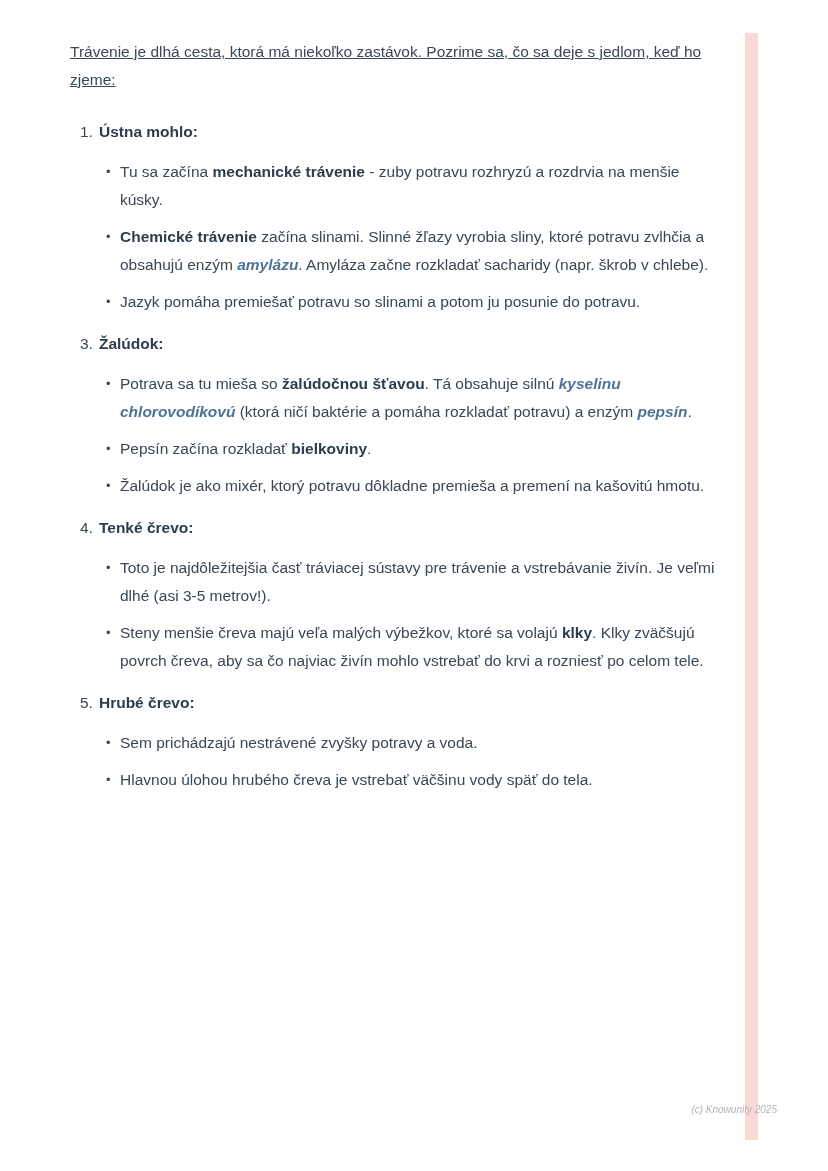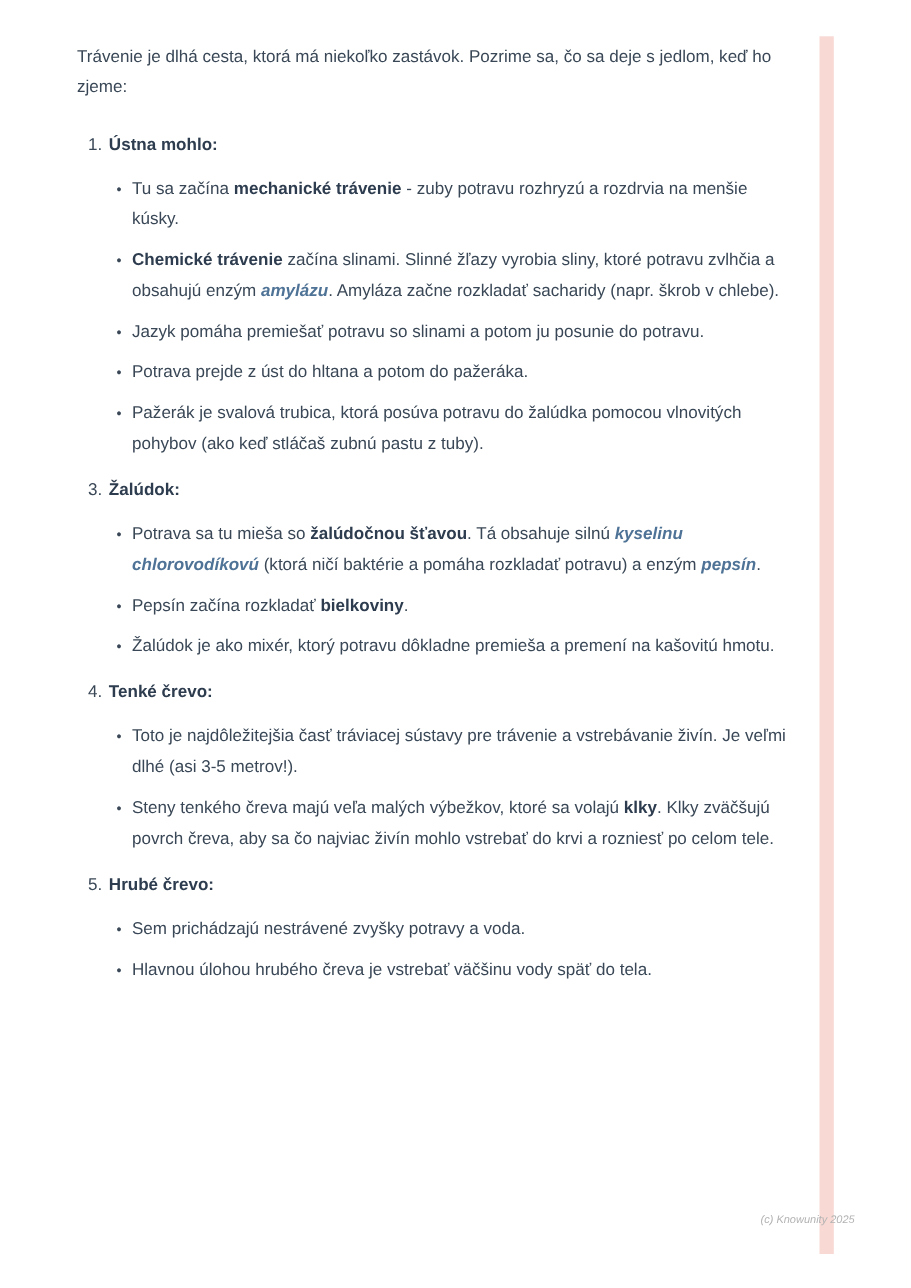--- a/index.html
+++ b/index.html
@@ -35,20 +35,21 @@
     position: absolute;
     top: 38px;
     left: 70px;
     width: 652px;
     font-size: 15.5px;
     line-height: 28px;
   }
   .intro {
     margin-bottom: 24px;
     max-width: 640px;
+    text-decoration: underline;
   }
   .section { margin-bottom: 6px; }
   .section-header {
     margin: 14px 0 12px 10px;
   }
   .section-header .num { margin-right: 6px; }
   .section-header .title { font-weight: 700; color: var(--bold); }
   ul.bullets {
     list-style: none;
     padding-left: 50px;
@@ -88,38 +89,34 @@
     <div id="sections">
         <div class="section">
           <div class="section-header"><span class="num">1.</span><span class="title">Ústna mohlo:</span></div>
           <ul class="bullets">
             <li><span>Tu sa začína </span><span class="seg-b">mechanické trávenie</span><span> - zuby potravu rozhryzú a rozdrvia na menšie kúsky.</span></li>
             <li><span class="seg-b">Chemické trávenie</span><span> začína slinami. Slinné žľazy vyrobia sliny, ktoré potravu zvlhčia a obsahujú enzým </span><span class="seg-i">amylázu</span><span>. Amyláza začne rozkladať sacharidy (napr. škrob v chlebe).</span></li>
             <li><span>Jazyk pomáha premiešať potravu so slinami a potom ju posunie do potravu.</span></li>
           </ul>
         </div>
         <div class="section">
-          <ul class="bullets">
-            <li><span>Potrava prejde z úst do hltana a potom do pažeráka.</span></li>
-            <li><span>Pažerák je svalová trubica, ktorá posúva potravu do žalúdka pomocou vlnovitých pohybov (ako keď stláčaš zubnú pastu z tuby).</span></li>
-          </ul>
         </div>
         <div class="section">
           <div class="section-header"><span class="num">3.</span><span class="title">Žalúdok:</span></div>
           <ul class="bullets">
             <li><span>Potrava sa tu mieša so </span><span class="seg-b">žalúdočnou šťavou</span><span>. Tá obsahuje silnú </span><span class="seg-i">kyselinu chlorovodíkovú</span><span> (ktorá ničí baktérie a pomáha rozkladať potravu) a enzým </span><span class="seg-i">pepsín</span><span>.</span></li>
             <li><span>Pepsín začína rozkladať </span><span class="seg-b">bielkoviny</span><span>.</span></li>
             <li><span>Žalúdok je ako mixér, ktorý potravu dôkladne premieša a premení na kašovitú hmotu.</span></li>
           </ul>
         </div>
         <div class="section">
           <div class="section-header"><span class="num">4.</span><span class="title">Tenké črevo:</span></div>
           <ul class="bullets">
             <li><span>Toto je najdôležitejšia časť tráviacej sústavy pre trávenie a vstrebávanie živín. Je veľmi dlhé (asi 3-5 metrov!).</span></li>
-            <li><span>Steny tenkého čreva majú veľa malých výbežkov, ktoré sa volajú </span><span class="seg-b">klky</span><span>. Klky zväčšujú povrch čreva, aby sa čo najviac živín mohlo vstrebať do krvi a rozniesť po celom tele.</span></li>
+            <li><span>Steny menšie čreva majú veľa malých výbežkov, ktoré sa volajú </span><span class="seg-b">klky</span><span>. Klky zväčšujú povrch čreva, aby sa čo najviac živín mohlo vstrebať do krvi a rozniesť po celom tele.</span></li>
           </ul>
         </div>
         <div class="section">
           <div class="section-header"><span class="num">5.</span><span class="title">Hrubé črevo:</span></div>
           <ul class="bullets">
             <li><span>Sem prichádzajú nestrávené zvyšky potravy a voda.</span></li>
             <li><span>Hlavnou úlohou hrubého čreva je vstrebať väčšinu vody späť do tela.</span></li>
           </ul>
         </div>
       </div>

